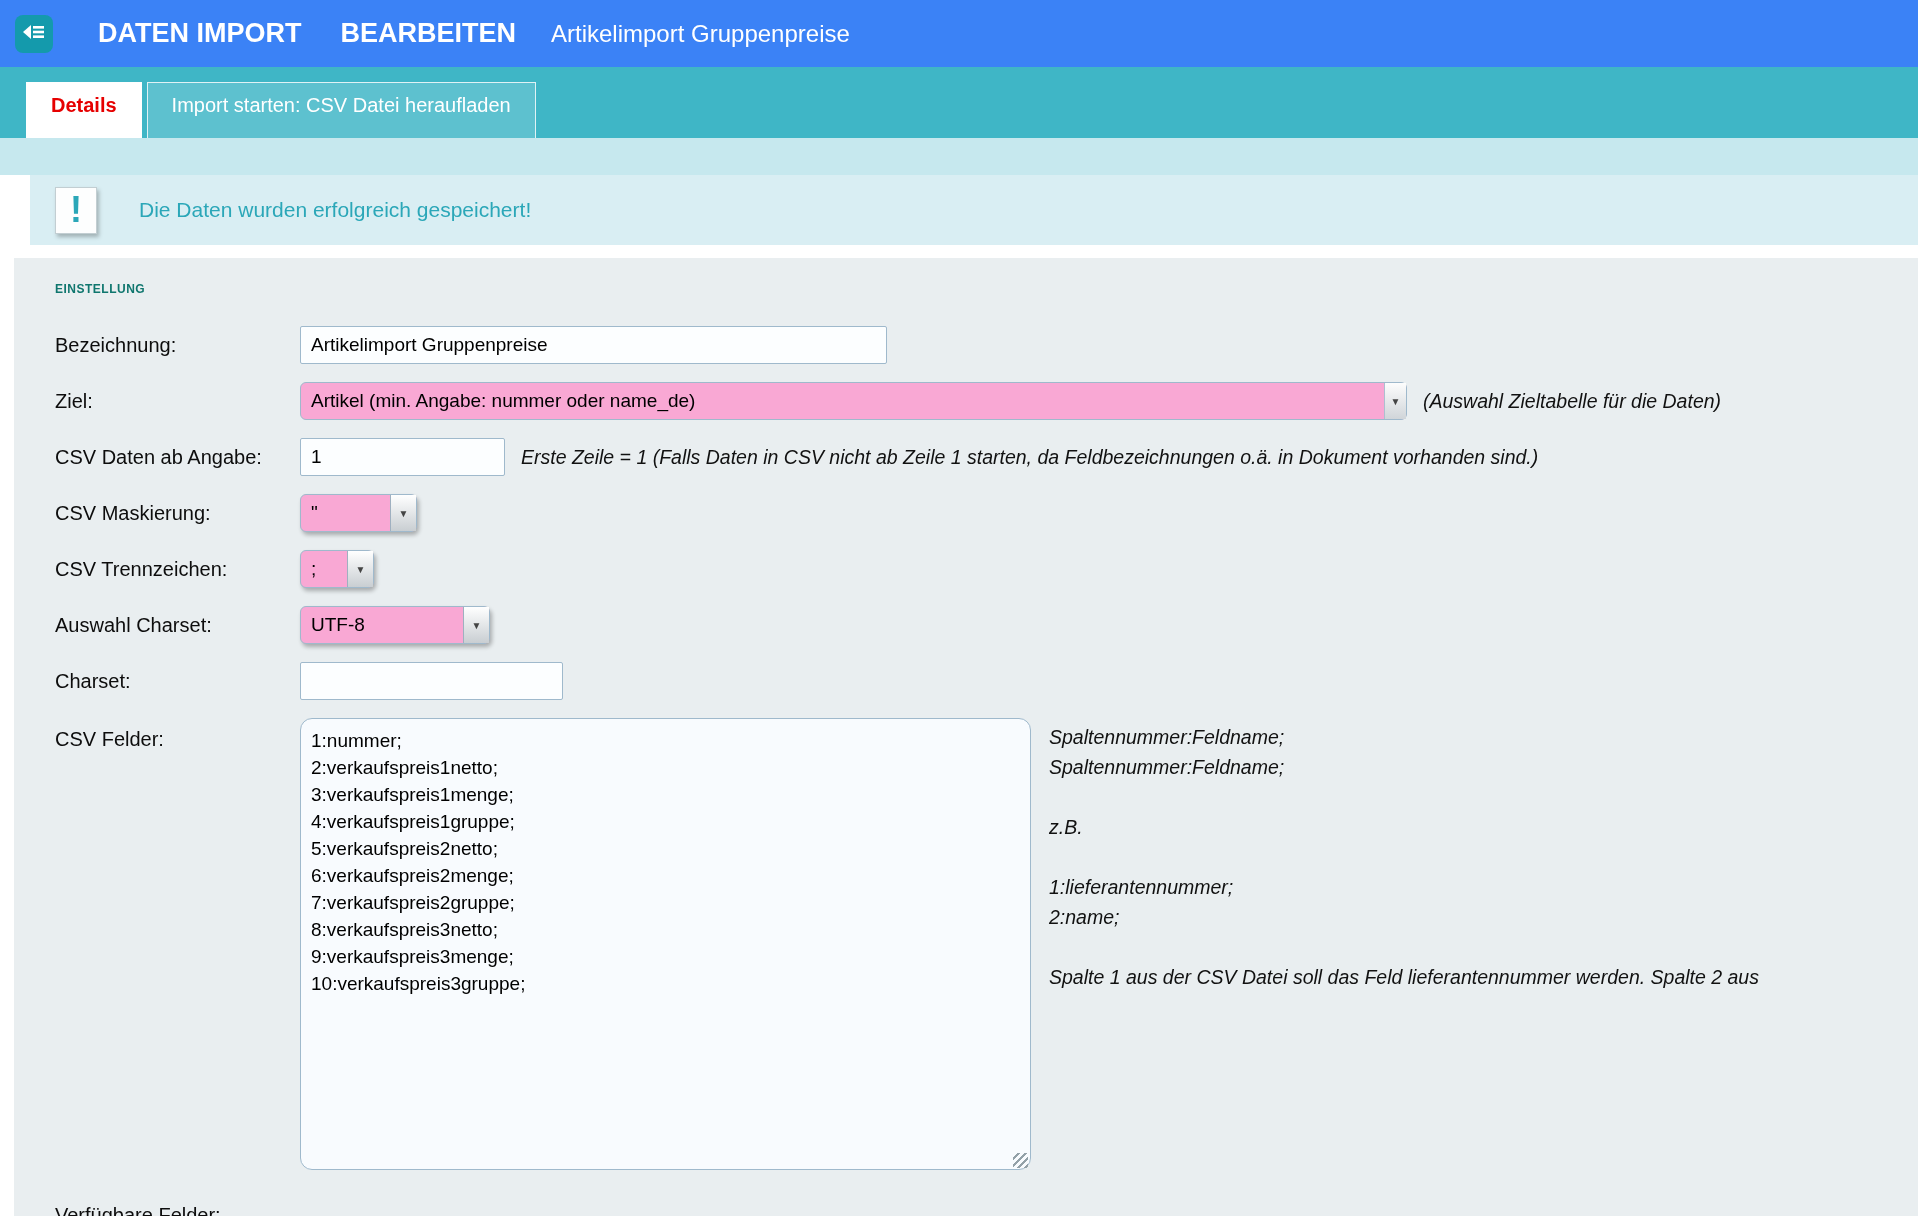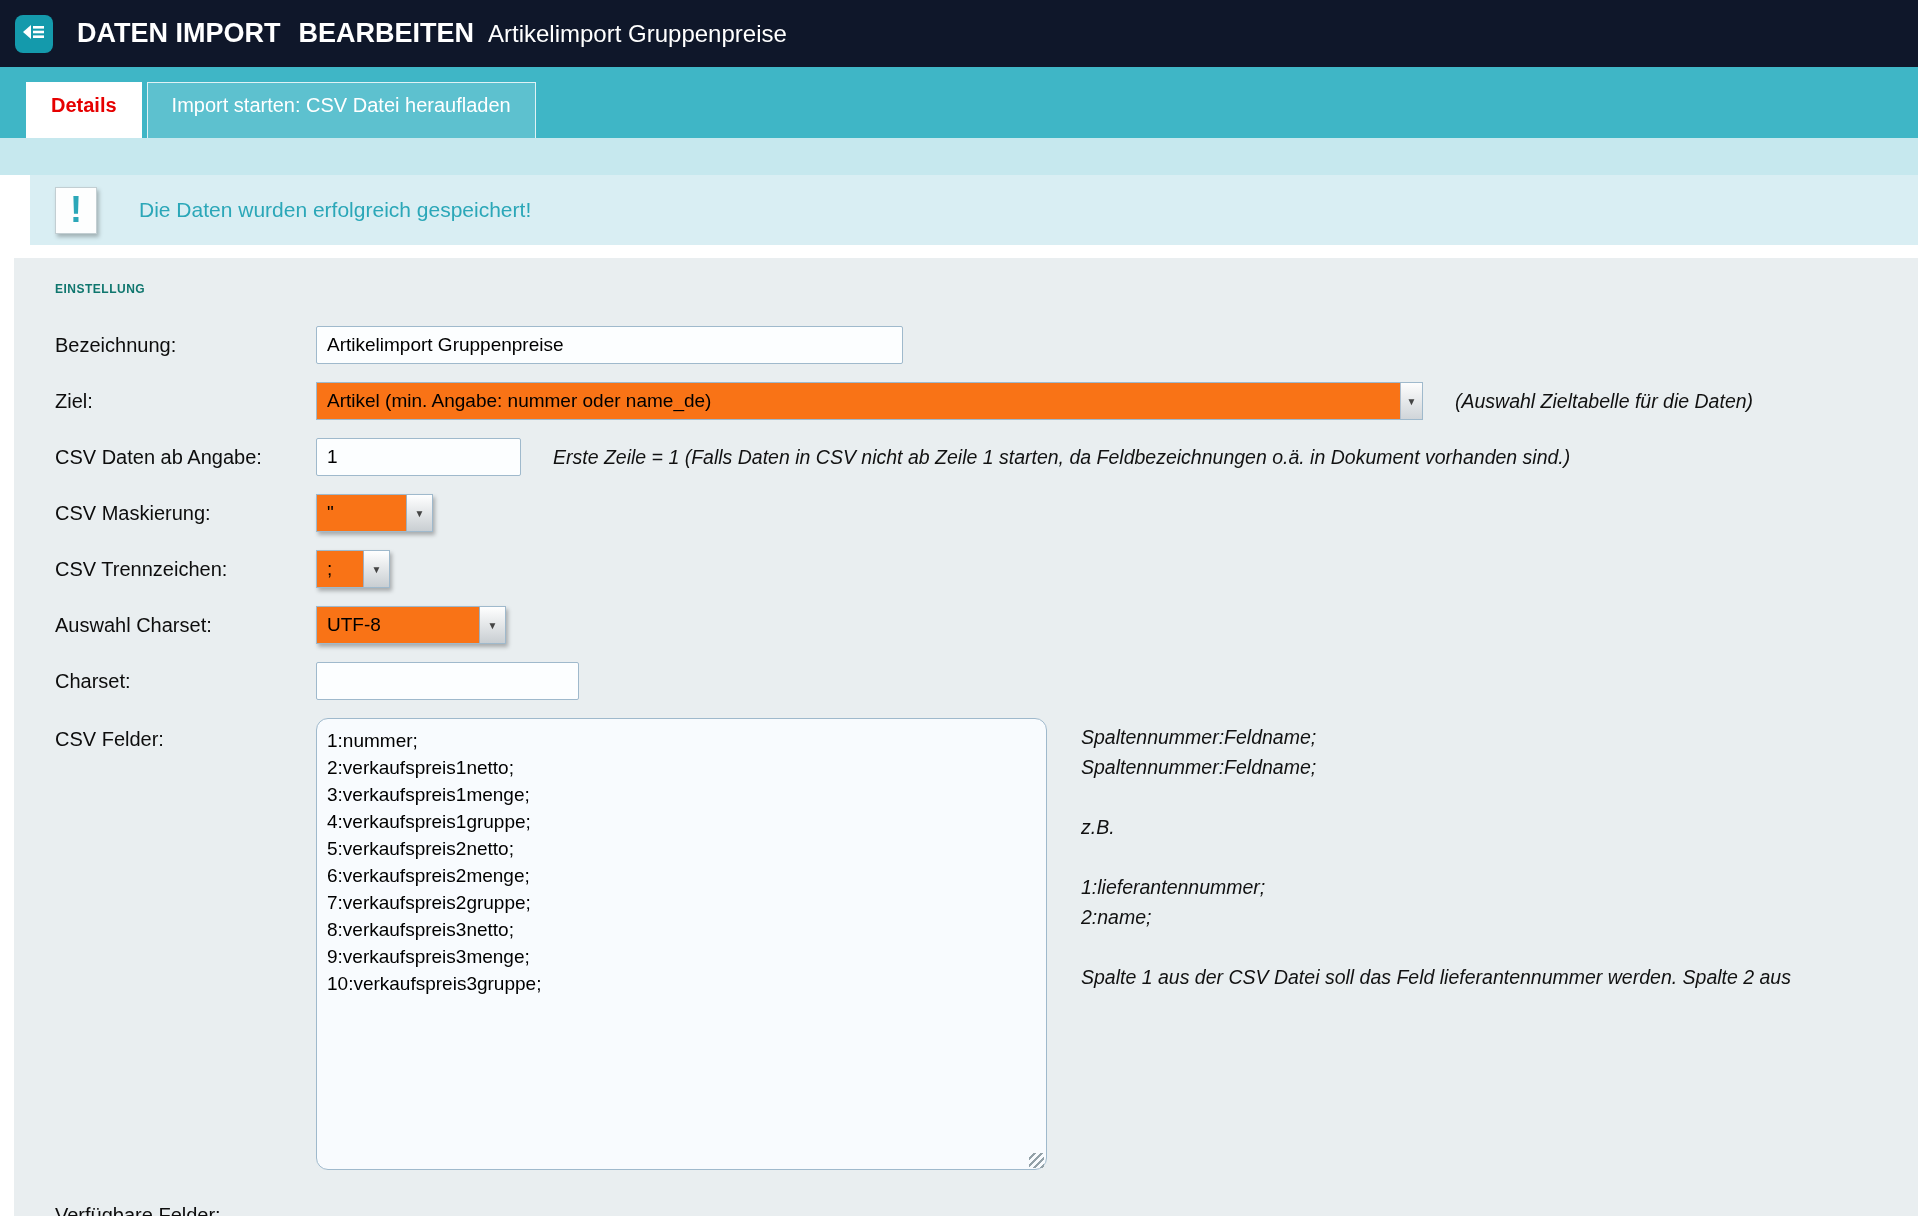--- a/index.html
+++ b/index.html
@@ -6,21 +6,21 @@
   html,body { margin:0; padding:0; }
   body {
     width:1918px; height:1216px; overflow:hidden;
     font-family:"Liberation Sans", sans-serif;
     background:#ffffff; position:relative;
   }
 
   
   .topbar {
     position:absolute; top:0; left:0; right:0; height:67px;
-    background:#0f172a; display:flex; align-items:center; padding-left:15px;
+    background:#3b82f6; display:flex; align-items:center; padding-left:15px;gap:21px;
   }
   .back-btn {
     width:38px; height:38px; border-radius:8px; background:#149aac;
     display:flex; align-items:center; justify-content:center; cursor:pointer;
     flex:0 0 38px;
   }
   .back-btn svg { width:24px; height:24px; }
   .t1, .t2 { color:#ffffff; font-weight:bold; font-size:27px; }
   .t1 { margin-left:24px; }
   .t2 { margin-left:18px; }
@@ -61,39 +61,39 @@
 
   
   .panel {
     position:absolute; top:258px; left:14px; right:0; bottom:0;
     background:#e9eef0; padding:24px 0 0 41px;
   }
   .section-heading {
     font-size:12px; font-weight:bold; color:#0f766e; letter-spacing:0.5px;
     margin:0 0 30px 0;
   }
-  .row { display:flex; align-items:center; margin-bottom:18px;gap:16px; }
+  .row { display:flex; align-items:center; margin-bottom:18px; }
   .row.top { align-items:flex-start; }
   .row .lbl {
     flex:0 0 245px; width:245px; font-size:20px; color:#0d0d0d; padding-top:0;
   }
   .row.top .lbl { padding-top:10px; }
 
   .txt {
     height:38px; border:1px solid #9fb9cc; background:#fcfeff;
     font-family:"Liberation Sans", sans-serif; font-size:19px; color:#000;
     padding:0 10px; border-radius:2px; outline:none;
   }
   .w-bez { width:587px; }
   .w-zeile { width:205px; }
   .w-charset-input { width:263px; }
 
   .select {
-    height:38px; border:1px solid #9fb9cc; background:#f97316;
-    display:flex; align-items:stretch; border-radius:0; cursor:pointer;
+    height:38px; border:1px solid #9fb9cc; background:#f9a8d4;
+    display:flex; align-items:stretch; border-radius:6px; cursor:pointer;
   }
   .select-value {
     flex:1 1 auto; display:flex; align-items:center; padding-left:10px;
     font-size:19px; color:#000; white-space:nowrap; overflow:hidden;
   }
   .select-btn {
     flex:0 0 22px; width:22px; border-left:1px solid #aebfd0;
     background:linear-gradient(#fdfdfd, #d0d5d9);
     display:flex; align-items:center; justify-content:center;
   }

